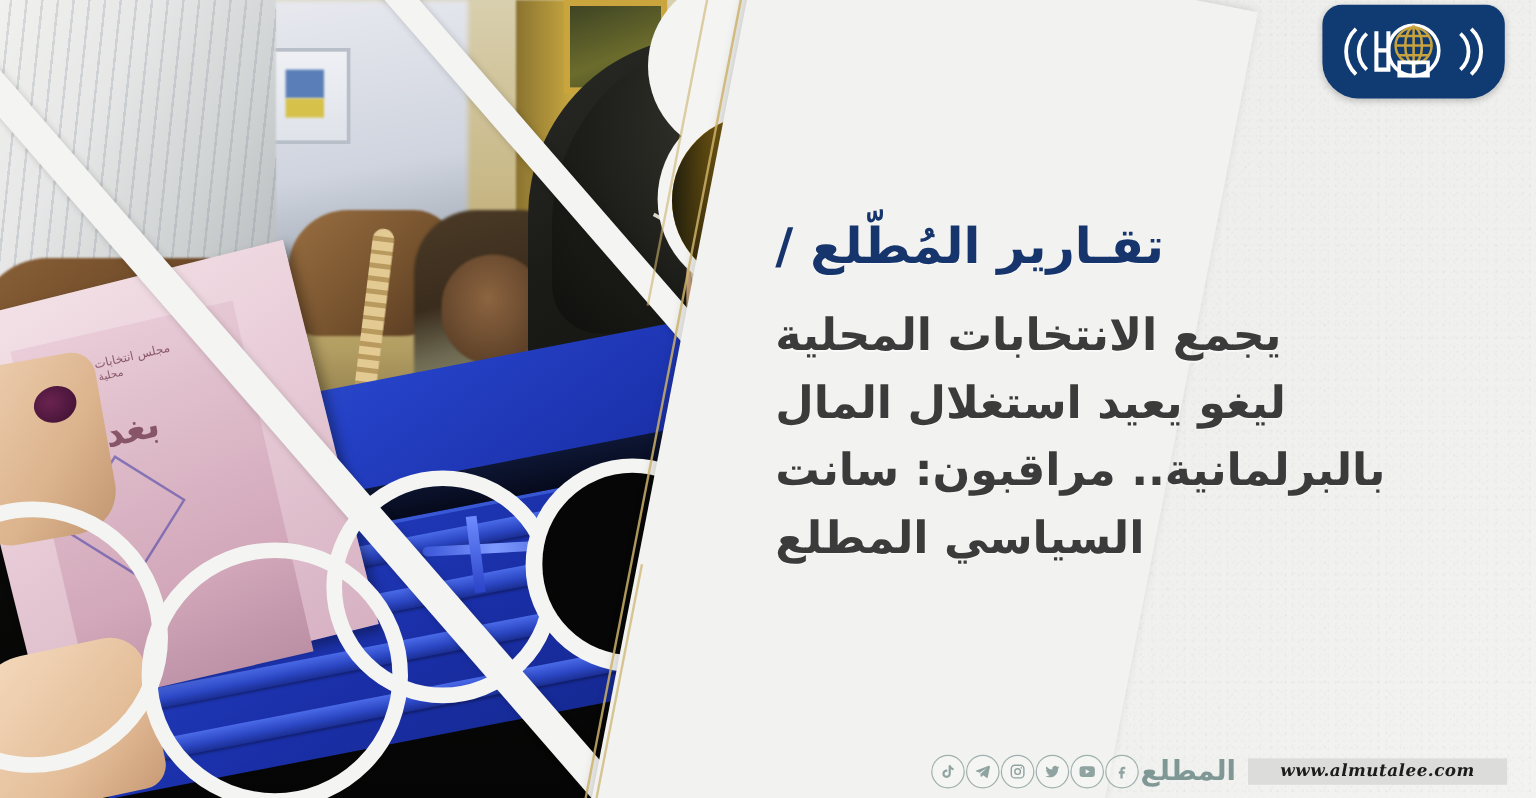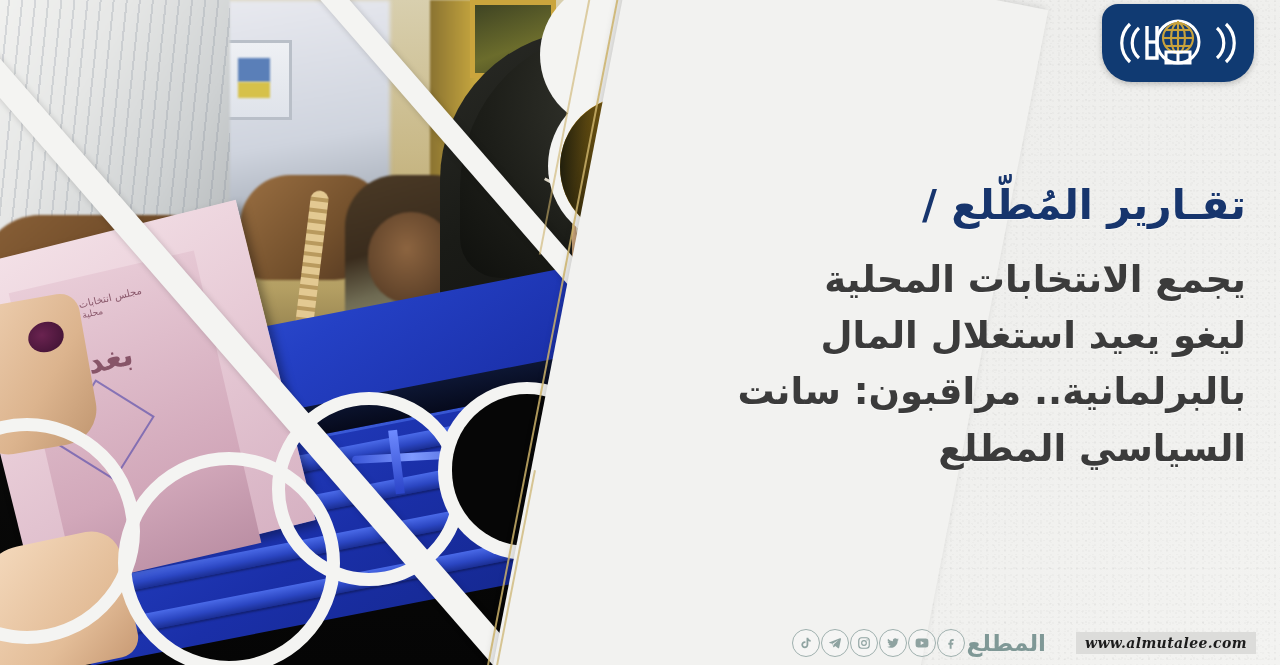--- a/index.html
+++ b/index.html
@@ -302,52 +302,52 @@
   .logo{
     position:absolute;right:26px;top:4px;width:152px;height:78px;
     background:#103a72;border-radius:16px 16px 30px 30px;
     display:flex;align-items:center;justify-content:center;
     box-shadow:0 2px 6px rgba(0,0,0,.22);
   }
 
   
   .text-col{
     position:absolute;right:34px;top:180px;width:600px;
-    text-align:right;direction:rtl;
+    text-align:left;direction:rtl;
   }
   .kicker{
     color:#17356d;font-weight:bold;font-size:41px;line-height:1.22;
     letter-spacing:0px;margin:0 0 22px 0;
     text-shadow:0 1px 0 rgba(255,255,255,.6);
   }
   .headline{
     color:#3b3b3b;font-weight:bold;font-size:37px;line-height:1.52;
     margin:0;text-shadow:0 1px 0 rgba(255,255,255,.5);
   }
 
   
   .footer{
     position:absolute;right:24px;bottom:8px;
-    display:flex;align-items:center;gap:28px;direction:ltr;
+    display:flex;align-items:center;gap:8px;direction:ltr;
   }
   .socials{display:flex;align-items:center;gap:1px;direction:ltr;}
   .sicon{
     width:26px;height:26px;border-radius:50%;
     border:1.6px solid #9fb0ae;color:#8fa3a1;
     display:flex;align-items:center;justify-content:center;
     background:rgba(255,255,255,.25);
   }
   .brand-ar{
     color:#7f9896;font-size:23px;font-weight:bold;margin-right:2px;
     direction:rtl;line-height:1;
   }
   .site{
     font-family:"DejaVu Serif","Liberation Serif",serif;
     font-style:italic;font-weight:bold;font-size:14px;color:#1c1c1c;
-    background:#dcdcda;padding:3px 9px;letter-spacing:.4px;
+    background:#dcdcda;padding:3px 27px;letter-spacing:.4px;
   }
   .footer-left{display:flex;align-items:center;gap:2px;}
 </style>
 </head>
 <body>
 
 <div class="card">
 
   <div class="paper"></div>
 

